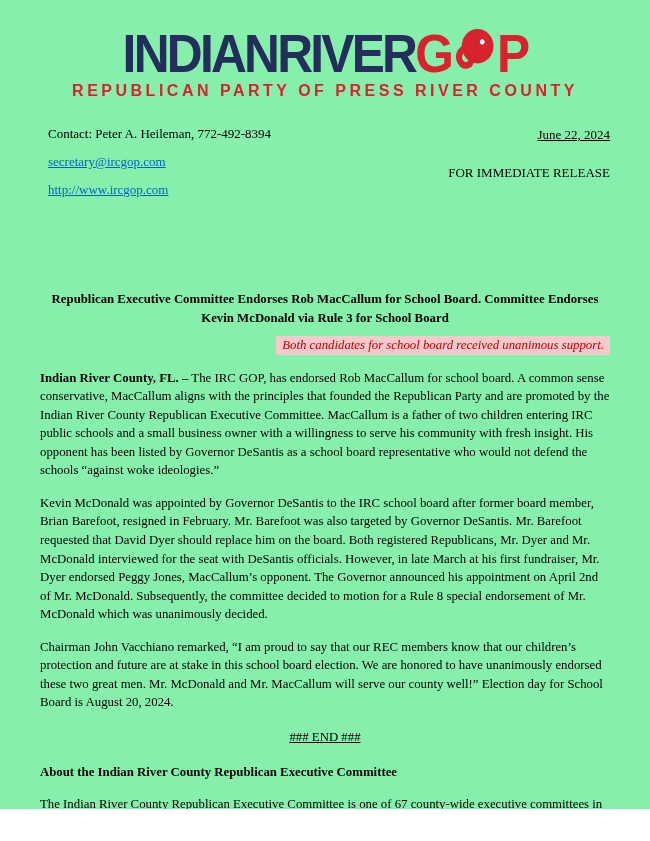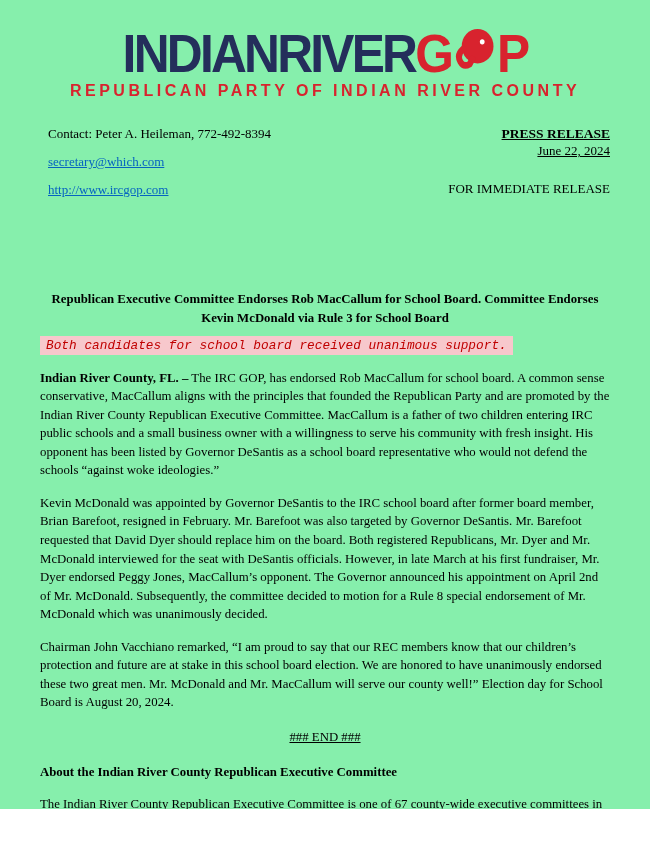--- a/index.html
+++ b/index.html
@@ -71,21 +71,21 @@
 
   
   .headline {
     margin-top: 80px;
     text-align: center;
     font-weight: 700;
     font-size: 12.8px;
     line-height: 1.45;
     padding: 0 10px;
   }
-  .highlight-row { text-align: left; margin-top: 0; font-family: Liberation Mono, monospace; }
+  .highlight-row { text-align: right; margin-top: 0; }
   .highlight {
     display: inline-block;
     background: #f7c8cc;
     color: #c00000;
     font-style: italic;
     font-size: 12.8px;
     padding: 2px 6px;
   }
 
   
@@ -115,31 +115,30 @@
     <div class="logo-line">
       <span class="logo-navy">INDIANRIVER</span>
         <span class="logo-red">G</span>
         <span class="elephant-wrap"><svg width="46" height="46" viewBox="0 0 64 64" aria-hidden="true">
           <circle cx="36" cy="28" r="24" fill="#d8232e"></circle>
           <path d="M14 32 q-10 8 -4 18 q5 8 14 3 l4 -7" fill="none" stroke="#d8232e" stroke-width="9" stroke-linecap="round"></path>
           <circle cx="43" cy="22" r="3.6" fill="#ffffff"></circle>
         </svg></span>
         <span class="logo-red">P</span>
     </div>
-    <div class="logo-tagline">REPUBLICAN PARTY OF INDIAN RIVER COUNTY</div>
+    <div class="logo-tagline">REPUBLICAN PARTY OF PRESS RIVER COUNTY</div>
   </header>
 
   <section class="contact-row">
     <div class="contact-left">
       <p>Contact: Peter A. Heileman, 772-492-8394</p>
-      <p><a class="doc-link">secretary@which.com</a></p>
+      <p><a class="doc-link">secretary@ircgop.com</a></p>
       <p><a class="doc-link">http://www.ircgop.com</a></p>
     </div>
     <div class="contact-right">
-      <p class="pr-label">PRESS RELEASE</p>
       <p class="release-date">June 22, 2024</p>
       <p class="immediate">FOR IMMEDIATE RELEASE</p>
     </div>
   </section>
 
   <h1 class="headline">Republican Executive Committee Endorses Rob MacCallum for School Board. Committee Endorses Kevin McDonald via Rule 3 for School Board</h1>
 
   <div class="highlight-row">
     <span class="highlight">Both candidates for school board received unanimous support.</span>
   </div>

